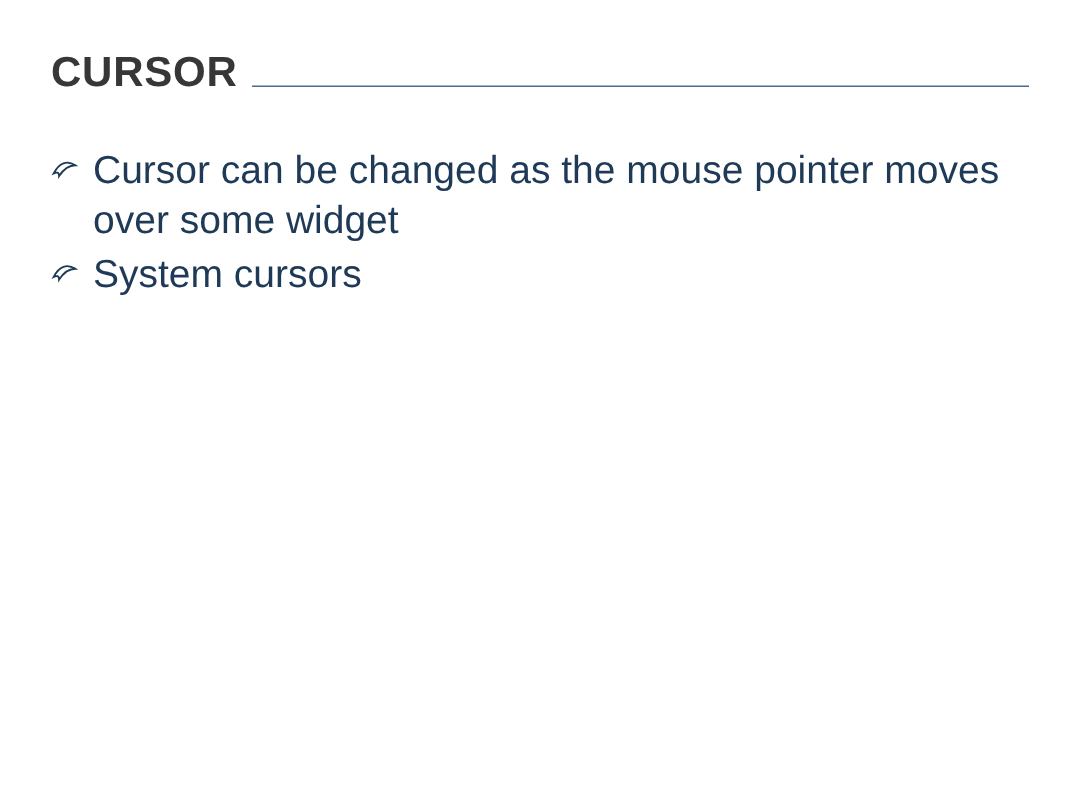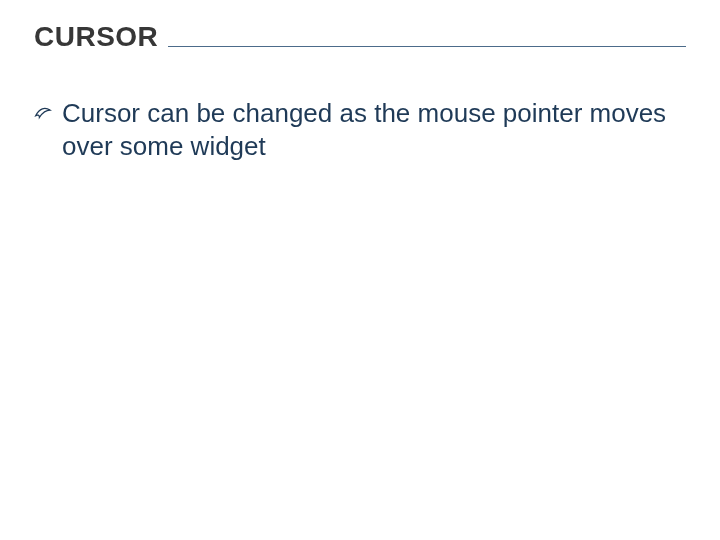--- a/index.html
+++ b/index.html
@@ -1,20 +1,20 @@
 <!DOCTYPE html>
 <html><head>
 <meta charset="utf-8">
 <style>
   html,body{margin:0;padding:0;width:720px;height:540px;background:#fff;font-family:Arial,Helvetica,sans-serif;}
-  .slide{box-sizing:border-box;width:720px;height:540px;padding:21px 34px 20px 34px;position:relative;}
+  .slide{box-sizing:border-box;width:720px;height:540px;padding:32px 34px 20px 34px;position:relative;}
   .title-row{display:flex;align-items:flex-end;}
   .title{font-size:28px;font-weight:bold;color:#373737;letter-spacing:.5px;padding-right:10px;white-space:nowrap;}
   .title-rule{flex:1;height:0;border-bottom:1.5px solid #4c6b8a;margin-bottom:6px;}
-  .body{margin-top:44px;}
+  .body{margin-top:33px;}
   .bullet{display:flex;align-items:flex-start;color:#1f3a57;font-size:26px;line-height:1.28;margin:0 0 2px 0;}
   .bullet .icon{flex:0 0 28px;width:28px;display:flex;justify-content:flex-start;padding-top:6px;}
   .bullet .icon svg{width:18px;height:18px;}
   .bullet .text{flex:1;}
 </style>
 </head>
 <body>
 
 <div class="slide">
   <div class="title-row">
@@ -26,16 +26,24 @@
 
     <div class="bullet">
       <span class="icon">
         <svg viewBox="0 0 20 20">
             <path d="M2 14 C 6 6, 12 4, 18 8 C 14 8, 10 10, 6 16 C 6 13, 4 13, 2 14 Z" fill="none" stroke="#1f3a57" stroke-width="1.4"></path>
           </svg>
       </span>
       <span class="text">Cursor can be changed as the mouse pointer moves over some widget</span>
     </div>
 
+    <div class="bullet">
+      <span class="icon">
+        <svg viewBox="0 0 20 20">
+            <path d="M2 14 C 6 6, 12 4, 18 8 C 14 8, 10 10, 6 16 C 6 13, 4 13, 2 14 Z" fill="none" stroke="#1f3a57" stroke-width="1.4"></path>
+          </svg>
+      </span>
+      <span class="text">System cursors</span>
+    </div>
 
 
   </div>
 </div>
 
 </body></html>

